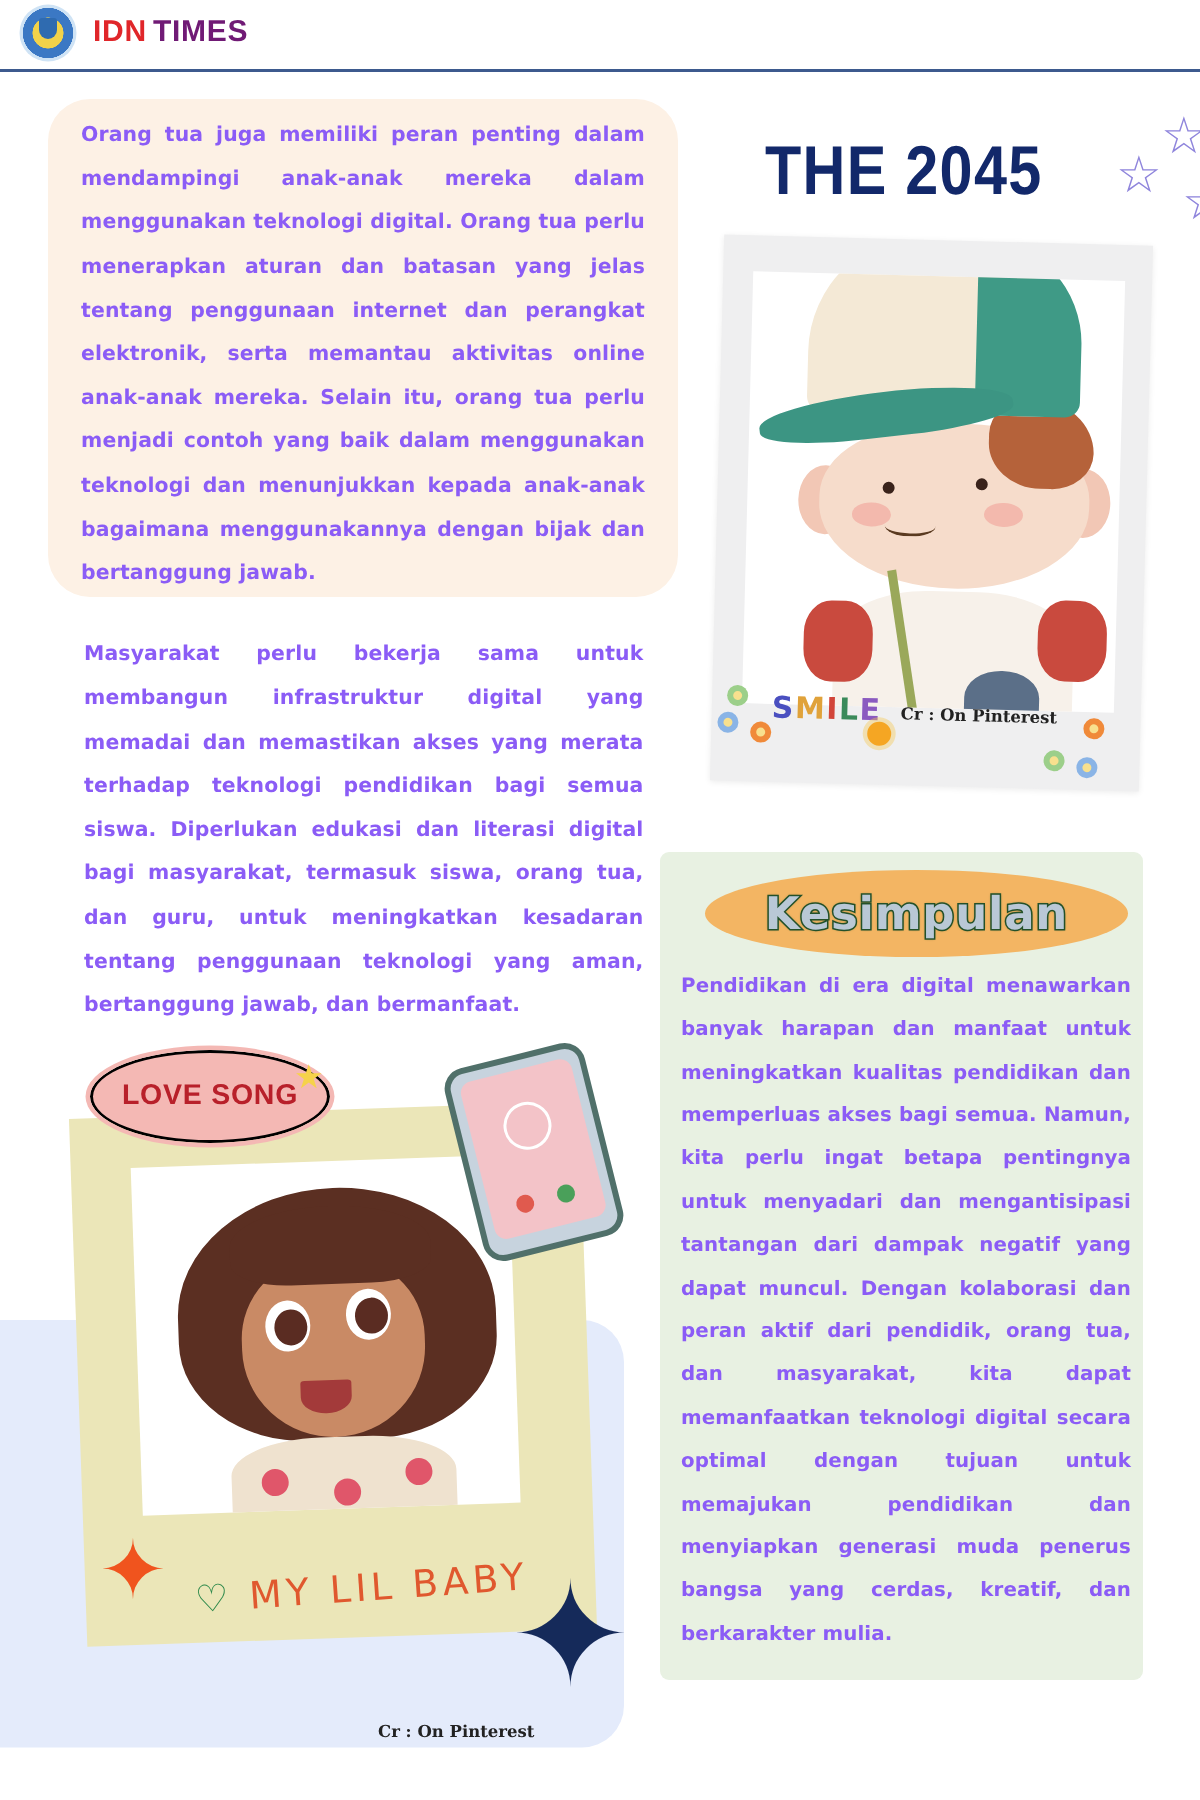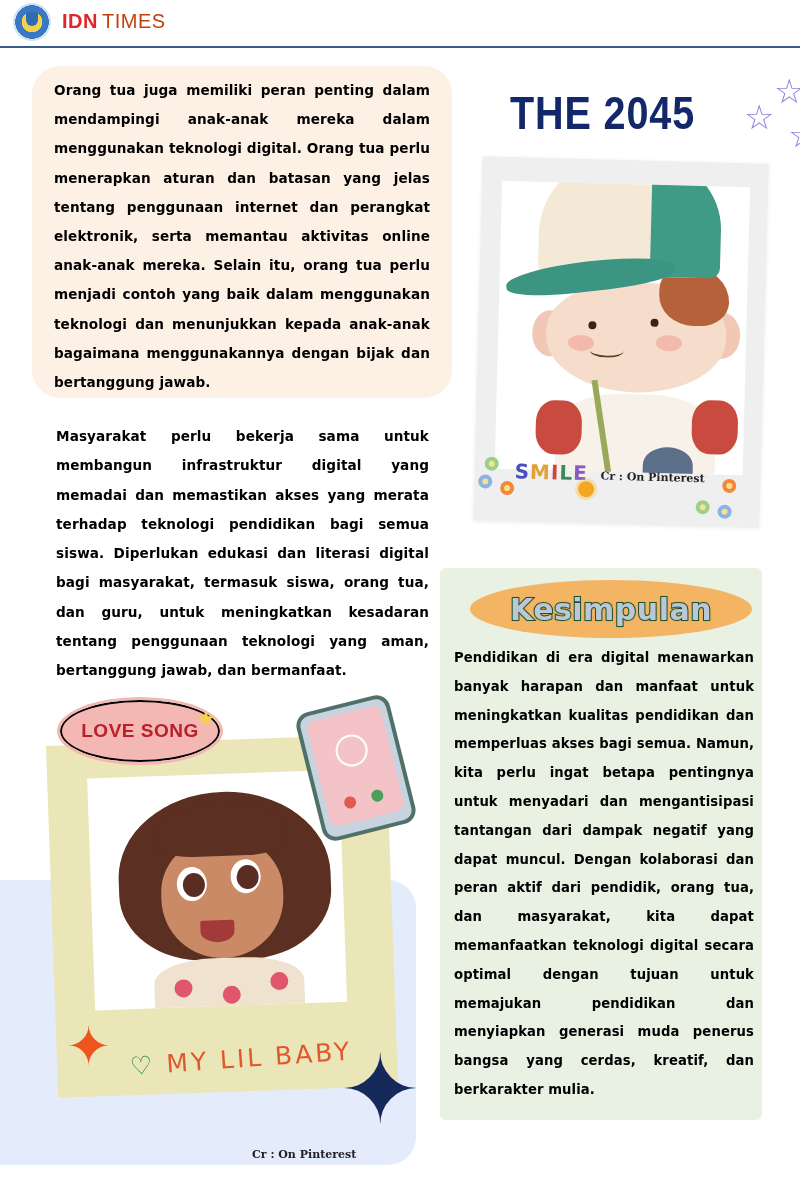--- a/index.html
+++ b/index.html
@@ -6,25 +6,25 @@
   html, body { width: 800px; height: 1200px; background: #ffffff; overflow: hidden; }
   body { position: relative; font-family: "DejaVu Sans", sans-serif; color: #111; }
 
   
   .header { position: absolute; left: 0; top: 0; width: 800px; height: 48px; background: #fff; }
   .logo { position: absolute; left: 13px; top: 3px; width: 38px; height: 38px; border-radius: 50%;
           background: radial-gradient(circle at 50% 50%, #f2d24a 0 38%, #3b78c4 39% 62%, #cfe3f5 63% 100%); }
   .logo-inner { position: absolute; left: 13px; top: 9px; width: 12px; height: 14px; background: #2f6bb0; border-radius: 2px 2px 6px 6px; }
   .brand { position: absolute; left: 62px; top: 10px; font-family: "Liberation Sans", sans-serif; font-size: 20px; font-weight: 700; letter-spacing: 0.5px; }
   .brand .idn { color: #e0262a; }
-  .brand .times { color: #c2410c; font-weight: 400; margin-left: 4px; }
+  .brand .times { color: #701a75; font-weight: 700; margin-left: 4px; }
   .header-rule { position: absolute; left: 0; top: 46px; width: 800px; height: 2px; background: #3d5a8e; }
 
   
-  .para { font-family: "DejaVu Sans", sans-serif; font-weight: 700; font-size: 13.6px; line-height: 28.6px; text-align: justify; color: #000000; letter-spacing: 0.1px; }
+  .para { font-family: "DejaVu Sans", sans-serif; font-weight: 700; font-size: 13.6px; line-height: 28.6px; text-align: justify; color: #8b5cf6; letter-spacing: 0.1px; }
 
   .box-parents { position: absolute; left: 32px; top: 66px; width: 420px; height: 332px; background: #fdf1e5; border-radius: 28px; padding: 10px 22px 0 22px; }
   .box-parents .para { line-height: 29.2px; }
 
   .para-community { position: absolute; left: 56px; top: 422px; width: 373px; line-height: 29.3px; }
 
   
   .title-2045 { position: absolute; left: 510px; top: 86px; font-family: "Liberation Sans", sans-serif; font-weight: 700; font-size: 46px; color: #12286a; letter-spacing: 1px; transform: scaleX(0.86); transform-origin: left top; }
   .stars { position: absolute; left: 740px; top: 78px; width: 60px; height: 90px; }
   .star-outline { position: absolute; color: #8f85dc; font-size: 34px; line-height: 1; }

